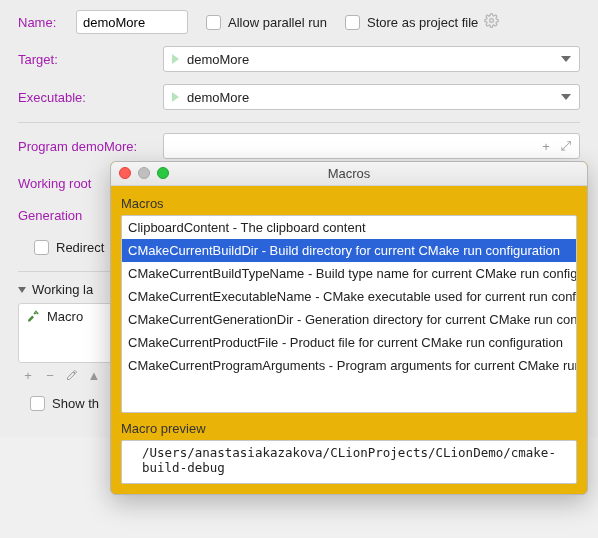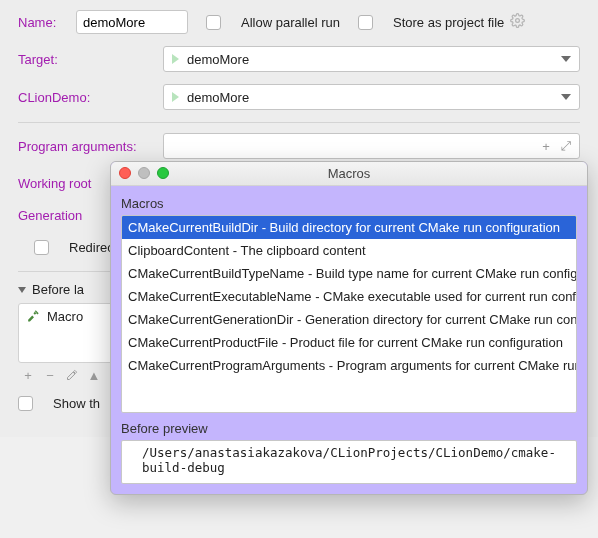--- a/index.html
+++ b/index.html
@@ -35,21 +35,21 @@
     border-radius: 3px;
     background: #fff;
     padding: 3px 6px;
     height: 24px;
     font-size: 13px;
   }
   .name-input { width: 112px; }
   .cb-wrap {
     display: inline-flex;
     align-items: center;
-    gap: 20px;
+    gap: 7px;
     margin-left: 18px;
     text-align: center;
   }
   .cb {
     width: 15px; height: 15px;
     border: 1px solid #b5b5b5;
     border-radius: 3px;
     background: #fff;
   }
   .gear {
@@ -142,21 +142,21 @@
     margin-top: 2px;
     color: #9a9a9a;
   }
   .task-toolbar .icon-btn { width: 20px; height: 20px; }
   
   .macros-dialog {
     position: absolute;
     top: 161px;
     left: 110px;
     width: 478px;
-    background: #c4b5fd;
+    background: #eab308;
     border: 1px solid #b6b6b6;
     border-radius: 6px;
     box-shadow: 0 8px 26px rgba(0,0,0,0.25);
     overflow: hidden;
   }
   .mac-titlebar {
     position: relative;
     height: 24px;
     display: flex;
     align-items: center;
@@ -237,32 +237,32 @@
   <div class="row">
     <span class="label">Target:</span>
     <div class="combo">
       <span class="play-icon"></span>
       <span>demoMore</span>
       <span class="caret"></span>
     </div>
   </div>
 
   <div class="row">
-    <span class="label">CLionDemo:</span>
+    <span class="label">Executable:</span>
     <div class="combo">
       <span class="play-icon"></span>
       <span>demoMore</span>
       <span class="caret"></span>
     </div>
   </div>
 
   <hr class="divider">
 
   <div class="row">
-    <span class="label">Program arguments:</span>
+    <span class="label">Program demoMore:</span>
     <div class="args-field">
       <span class="args-icons">
         <span class="icon-btn">+</span>
         <span class="icon-btn">⤢</span>
       </span>
     </div>
   </div>
 
   <div class="row" style="margin-bottom:8px;">
     <span class="label">Working root</span>
@@ -274,21 +274,21 @@
     <span class="cb-wrap" style="margin-left:16px">
       <span class="cb"></span>
       <span>Redirect</span>
     </span>
   </div>
 
   <hr class="divider">
 
   <div class="before-launch">
     <span class="tri"></span>
-    <span>Before la</span>
+    <span>Working la</span>
   </div>
   <div class="task-list">
     <div class="task-item">
       <span class="hammer">
         <svg width="14" height="14" viewBox="0 0 24 24" fill="currentColor">
             <path d="M2 20l7-7 3 3-7 7H2v-3zm11.5-8.5l3-3L14 6l-3 3 2.5 2.5zM15 4l5 5-2 2-5-5 2-2z"></path>
           </svg>
       </span>
       <span>Macro</span>
     </div>
@@ -299,43 +299,43 @@
     <span class="icon-btn">
       <svg width="12" height="12" viewBox="0 0 24 24" fill="none" stroke="currentColor" stroke-width="2">
           <path d="M3 17.25V21h3.75L17.81 9.94l-3.75-3.75L3 17.25zM20.71 7.04a1 1 0 0 0 0-1.41l-2.34-2.34a1 1 0 0 0-1.41 0l-1.83 1.83 3.75 3.75 1.83-1.83z"></path>
         </svg>
     </span>
     <span class="icon-btn">▲</span>
     <span class="icon-btn">▼</span>
   </div>
 
   <div class="row" style="margin-top:6px;">
-    <span class="cb-wrap" style="margin-left:0">
+    <span class="cb-wrap" style="margin-left:12px">
       <span class="cb"></span>
       <span>Show th</span>
     </span>
   </div>
 </div>
 
 <div class="macros-dialog">
   <div class="mac-titlebar">
     <div class="traffic">
       <span class="dot red"></span>
       <span class="dot yel"></span>
       <span class="dot grn"></span>
     </div>
     <span>Macros</span>
   </div>
   <div class="macros-body">
     <div class="section-label">Macros</div>
     <div class="macro-list" id="macro-list">
+        <div class="macro-row">ClipboardContent - The clipboard content</div>
         <div class="macro-row sel">CMakeCurrentBuildDir - Build directory for current CMake run configuration</div>
-        <div class="macro-row">ClipboardContent - The clipboard content</div>
         <div class="macro-row">CMakeCurrentBuildTypeName - Build type name for current CMake run configu</div>
         <div class="macro-row">CMakeCurrentExecutableName - CMake executable used for current run config</div>
         <div class="macro-row">CMakeCurrentGenerationDir - Generation directory for current CMake run con</div>
         <div class="macro-row">CMakeCurrentProductFile - Product file for current CMake run configuration</div>
         <div class="macro-row">CMakeCurrentProgramArguments - Program arguments for current CMake run</div>
       </div>
-    <div class="section-label" style="margin-top:8px;">Before preview</div>
+    <div class="section-label" style="margin-top:8px;">Macro preview</div>
     <div class="preview-box">/Users/anastasiakazakova/CLionProjects/CLionDemo/cmake-build-debug</div>
   </div>
 </div>
 
 </body></html>

